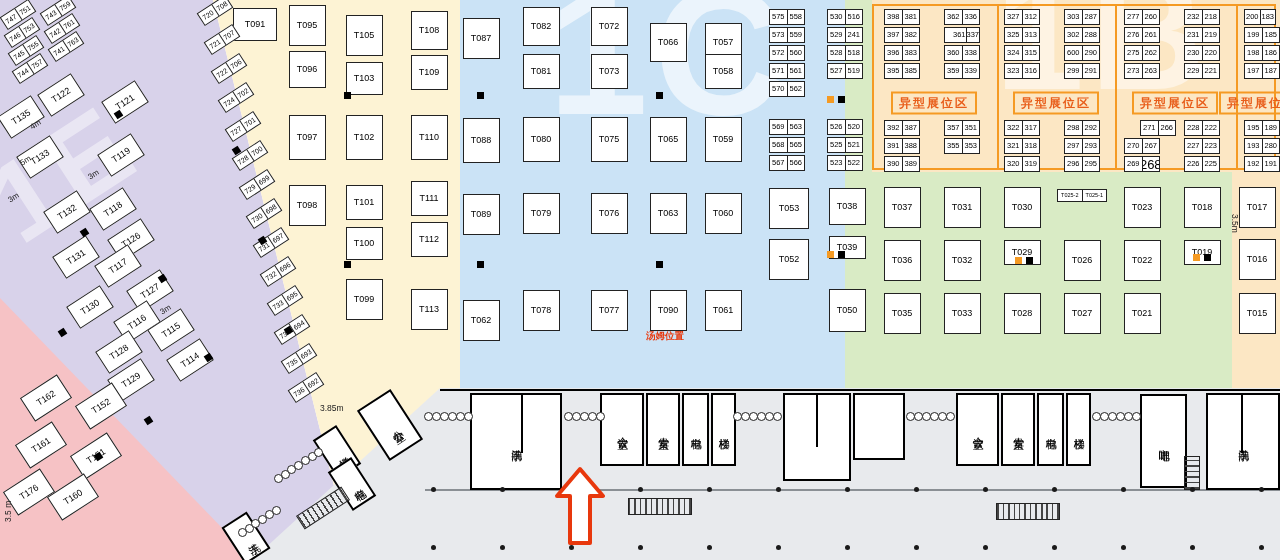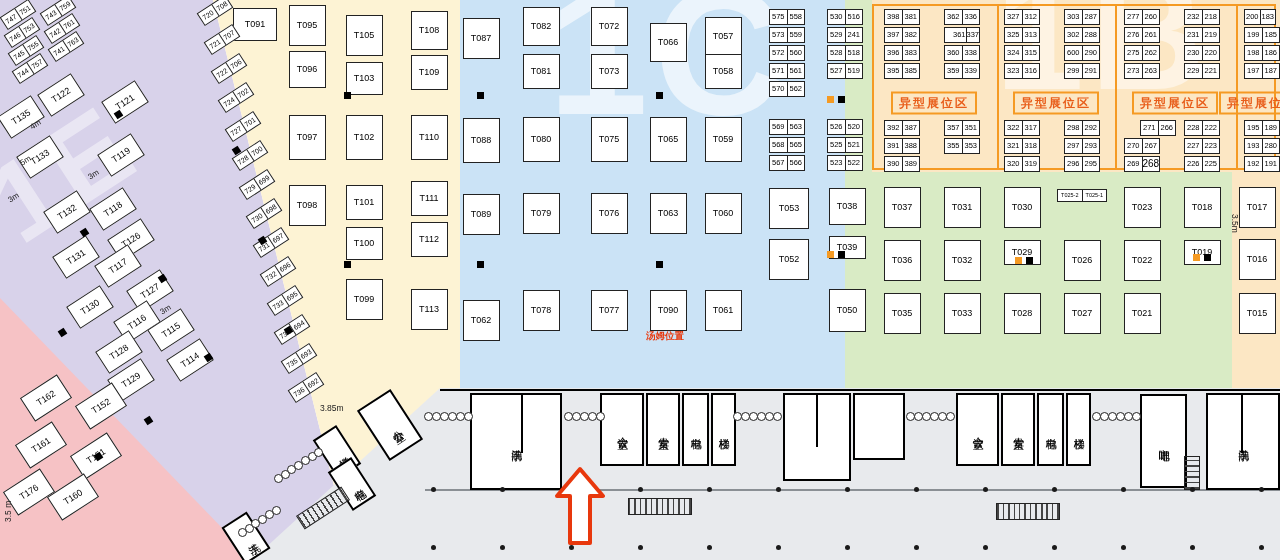--- a/index.html
+++ b/index.html
@@ -124,21 +124,21 @@
     <div class="booth" style="left: 522.5px; top: 289.5px; width: 37px; height: 41px;">T078</div>
     <div class="booth" style="left: 590.5px; top: 6.5px; width: 37px; height: 39px;">T072</div>
     <div class="booth" style="left: 590.5px; top: 53.5px; width: 37px; height: 35px;">T073</div>
     <div class="booth" style="left: 590.5px; top: 116.5px; width: 37px; height: 45px;">T075</div>
     <div class="booth" style="left: 590.5px; top: 192.5px; width: 37px; height: 41px;">T076</div>
     <div class="booth" style="left: 590.5px; top: 289.5px; width: 37px; height: 41px;">T077</div>
     <div class="booth" style="left: 649.5px; top: 22.5px; width: 37px; height: 39px;">T066</div>
     <div class="booth" style="left: 649.5px; top: 116.5px; width: 37px; height: 45px;">T065</div>
     <div class="booth" style="left: 649.5px; top: 192.5px; width: 37px; height: 41px;">T063</div>
     <div class="booth" style="left: 649.5px; top: 289.5px; width: 37px; height: 41px;">T090</div>
-    <div class="booth" style="left: 704.5px; top: 17px; width: 37px; height: 39px;">T057</div>
+    <div class="booth" style="left: 704.5px; top: 23px; width: 37px; height: 39px;">T057</div>
     <div class="booth" style="left: 704.5px; top: 53.5px; width: 37px; height: 35px;">T058</div>
     <div class="booth" style="left: 704.5px; top: 116.5px; width: 37px; height: 45px;">T059</div>
     <div class="booth" style="left: 704.5px; top: 192.5px; width: 37px; height: 41px;">T060</div>
     <div class="booth" style="left: 704.5px; top: 289.5px; width: 37px; height: 41px;">T061</div>
     <div class="booth" style="left: 769px; top: 187.5px; width: 40px; height: 41px;">T053</div>
     <div class="booth" style="left: 769px; top: 238.5px; width: 40px; height: 41px;">T052</div>
     <div class="booth" style="left: 828.5px; top: 187.5px; width: 37px; height: 37px;">T038</div>
     <div class="booth" style="left: 828.5px; top: 235.5px; width: 37px; height: 23px;">T039</div>
     <div class="booth" style="left: 828.5px; top: 288.5px; width: 37px; height: 43px;">T050</div>
     <div class="booth" style="left: 883.5px; top: 186.5px; width: 37px; height: 41px;">T037</div>
@@ -370,21 +370,21 @@
     <div class="pairbox" style="left: 1124px; top: 120px; width: 36px; height: 16px; margin-left: 16px;">
       <span style="font-size: 7.5px;">271</span>
       <span style="font-size: 7.5px;">266</span>
     </div>
     <div class="pairbox" style="left: 1124px; top: 138px; width: 36px; height: 16px;">
       <span style="font-size: 7.5px;">270</span>
       <span style="font-size: 7.5px;">267</span>
     </div>
     <div class="pairbox" style="left: 1124px; top: 156px; width: 36px; height: 16px;">
       <span style="font-size: 7.5px;">269</span>
-      <span style="font-size: 10px;">268</span>
+      <span style="font-size: 13px;">268</span>
     </div>
     <div class="pairbox" style="left: 1184px; top: 9px; width: 36px; height: 16px;">
       <span style="font-size: 7.5px;">232</span>
       <span style="font-size: 7.5px;">218</span>
     </div>
     <div class="pairbox" style="left: 1184px; top: 27px; width: 36px; height: 16px;">
       <span style="font-size: 7.5px;">231</span>
       <span style="font-size: 7.5px;">219</span>
     </div>
     <div class="pairbox" style="left: 1184px; top: 45px; width: 36px; height: 16px;">

